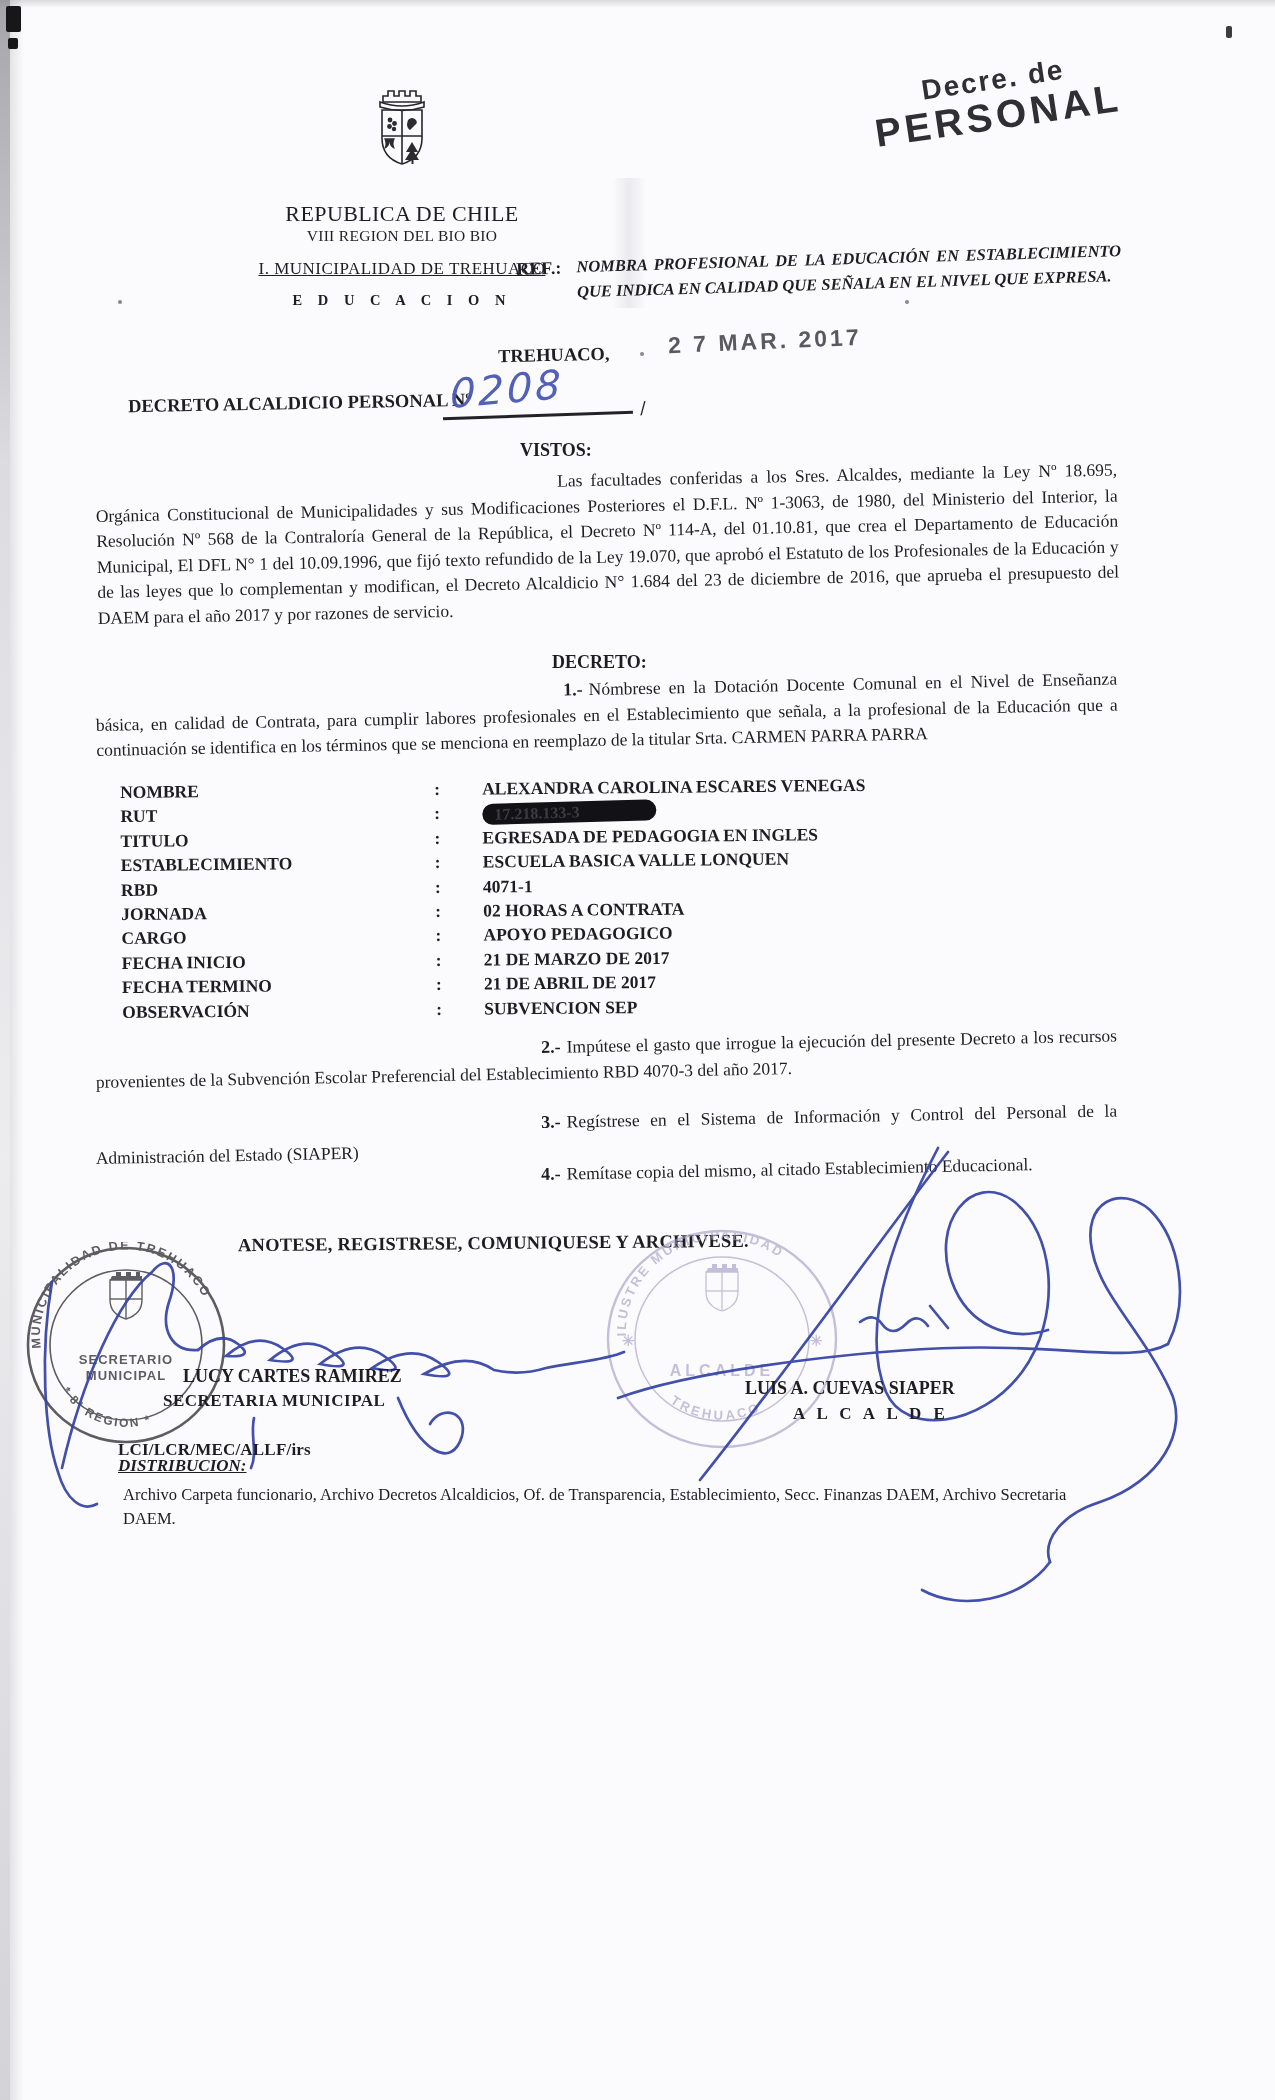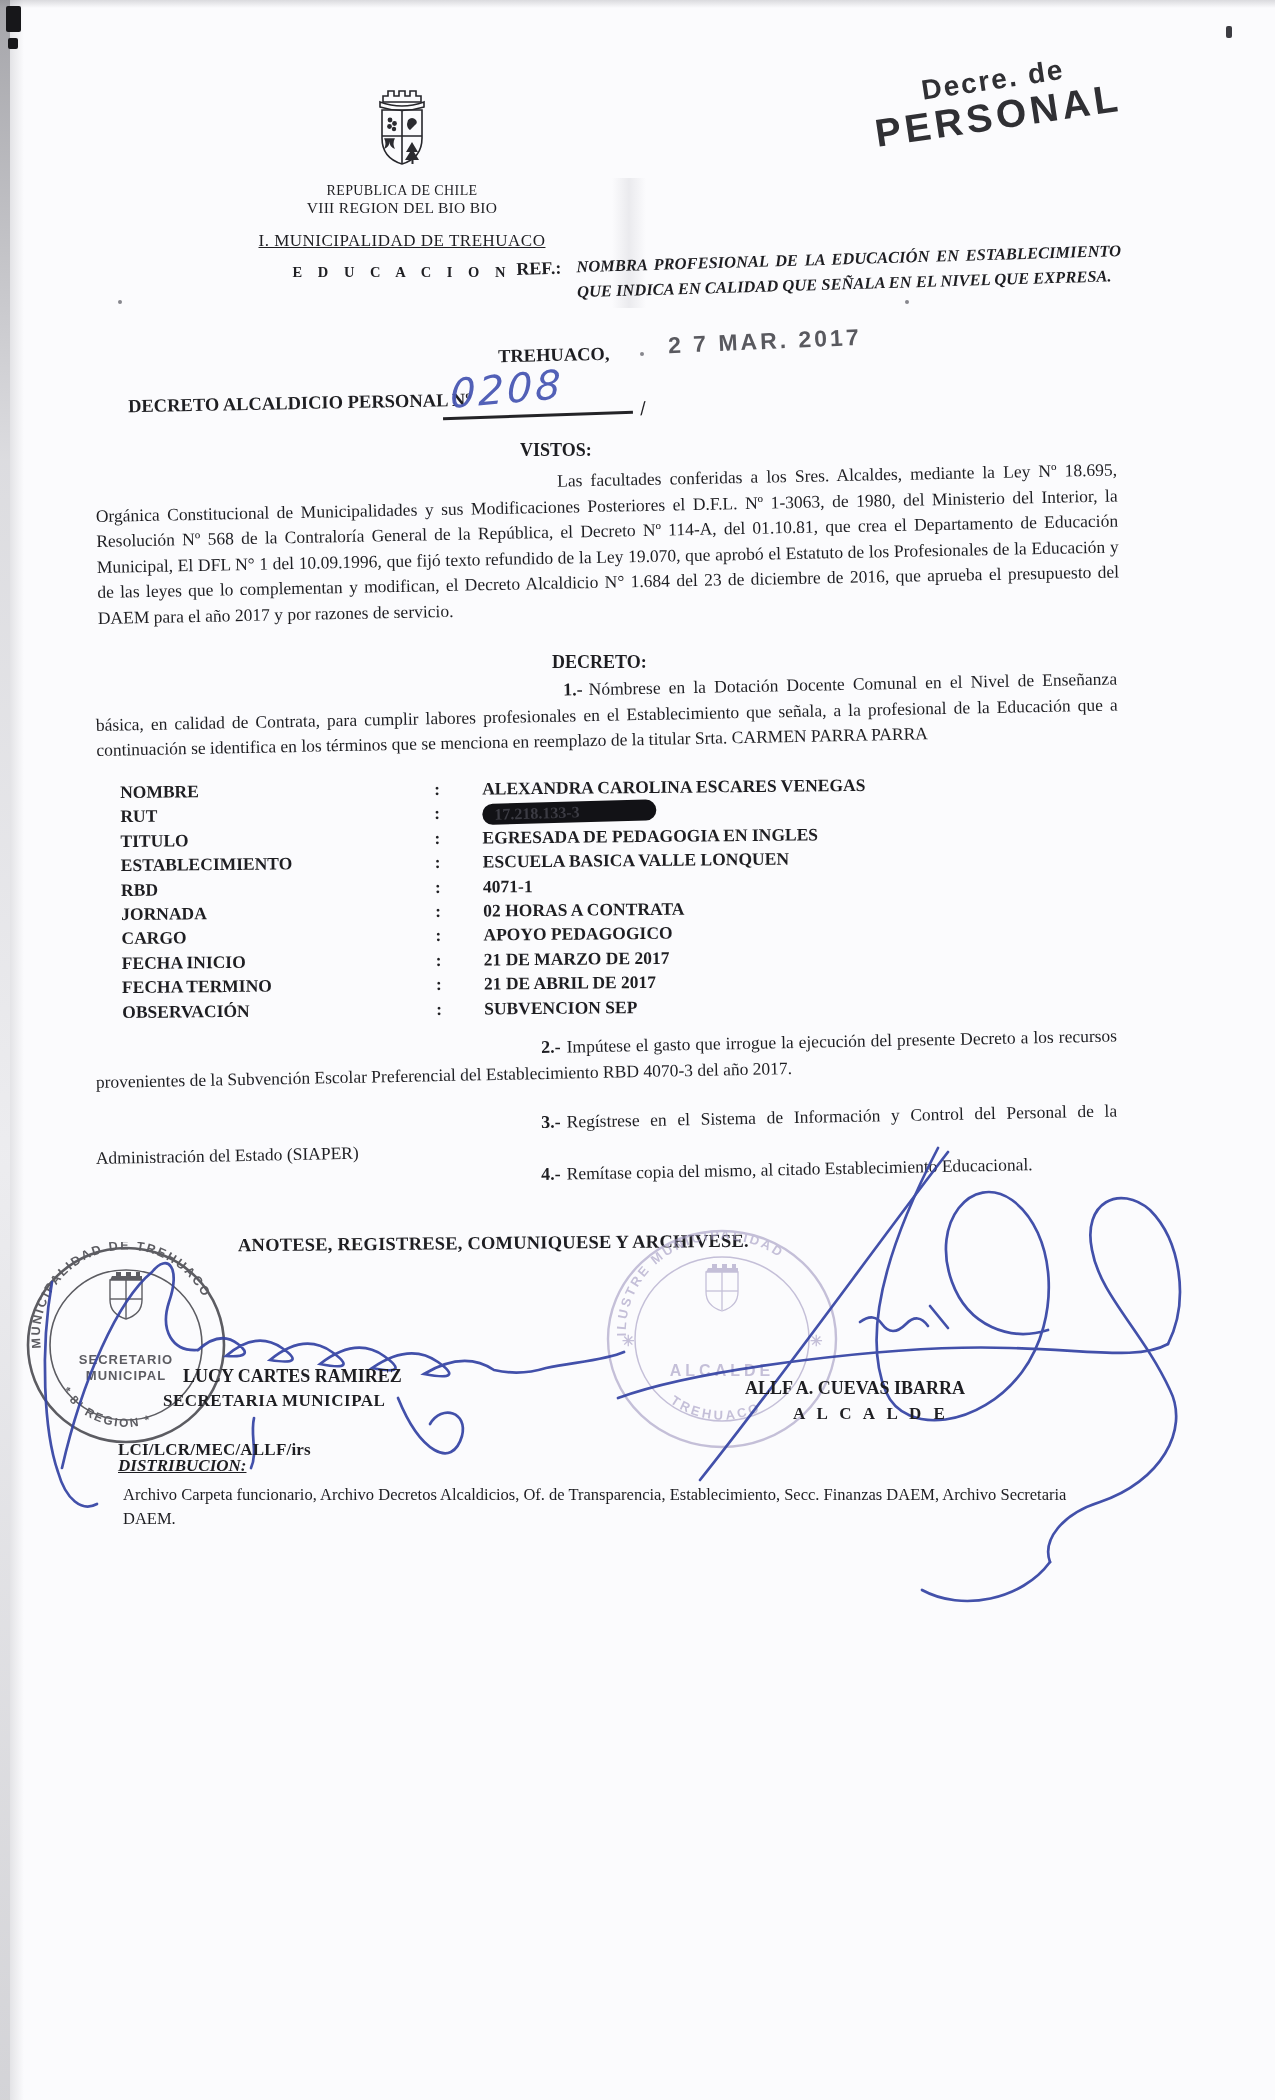--- a/index.html
+++ b/index.html
@@ -14,21 +14,21 @@
   .fold{position:absolute;left:612px;top:178px;width:34px;height:130px;pointer-events:none;
     background:linear-gradient(90deg,transparent,rgba(140,140,152,.15),transparent);}
   .mark{position:absolute;background:#17171a;border-radius:2px;}
   .m1{left:6px;top:6px;width:15px;height:26px;}
   .m2{left:8px;top:38px;width:10px;height:11px;}
   .m3{left:1226px;top:26px;width:6px;height:12px;background:#3c3c42;}
   .speck{position:absolute;width:4px;height:4px;border-radius:50%;background:#55555c;opacity:.7;}
 
   
   .header{position:absolute;left:237px;top:86px;width:330px;text-align:center;}
-  .h-country{font-size:14px;letter-spacing:.4px;margin-top:5px;}
+  .h-country{font-size:22px;letter-spacing:.4px;margin-top:23px;}
   .h-region{font-size:15.5px;letter-spacing:.3px;text-align:center;}
   .h-muni{font-size:17px;text-decoration:underline;letter-spacing:.5px;margin-top:14px;}
   .h-dept{font-size:14.5px;font-weight:bold;letter-spacing:6px;margin-top:13px;}
 
   
   .stamp-personal{position:absolute;left:826px;top:64px;width:340px;transform:rotate(-8.5deg);
     text-align:center;color:#212125;font-family:"Liberation Sans",sans-serif;font-weight:700;opacity:.93;}
   .sp1{font-size:28px;letter-spacing:2px;}
   .sp2{font-size:39px;letter-spacing:4px;margin-top:-2px;}
 
@@ -276,20 +276,20 @@
         <path d="M 1168 1344 C 1190 1300 1180 1240 1150 1210 C 1120 1184 1082 1202 1092 1250 C 1100 1295 1142 1330 1170 1390 C 1190 1430 1160 1482 1100 1502 C 1062 1514 1042 1540 1050 1562"></path>
         <path d="M 860 1322 q 14 -10 22 2 q 10 14 24 0 q 12 -12 22 2"></path>
         <path d="M 930 1306 l 18 22"></path>
         <path d="M 1050 1562 C 1022 1600 962 1612 922 1590"></path>
       </g>
     </g>
   </svg>
 
   <div class="sig-name sec-name">LUCY CARTES RAMIREZ</div>
   <div class="sig-title sec-title">SECRETARIA MUNICIPAL</div>
-  <div class="sig-name may-name">ALLF A. CUEVAS IBARRA</div>
+  <div class="sig-name may-name">LUIS A. CUEVAS SIAPER</div>
   <div class="sig-title may-title">A L C A L D E</div>
 
   <div class="initials">LCI/LCR/MEC/ALLF/irs</div>
   <div class="dist-label">DISTRIBUCION:</div>
   <div class="dist-text">Archivo Carpeta funcionario, Archivo Decretos Alcaldicios, Of. de Transparencia, Establecimiento, Secc. Finanzas  DAEM, Archivo Secretaria DAEM.</div>
 
 </div>
 
 </body></html>

